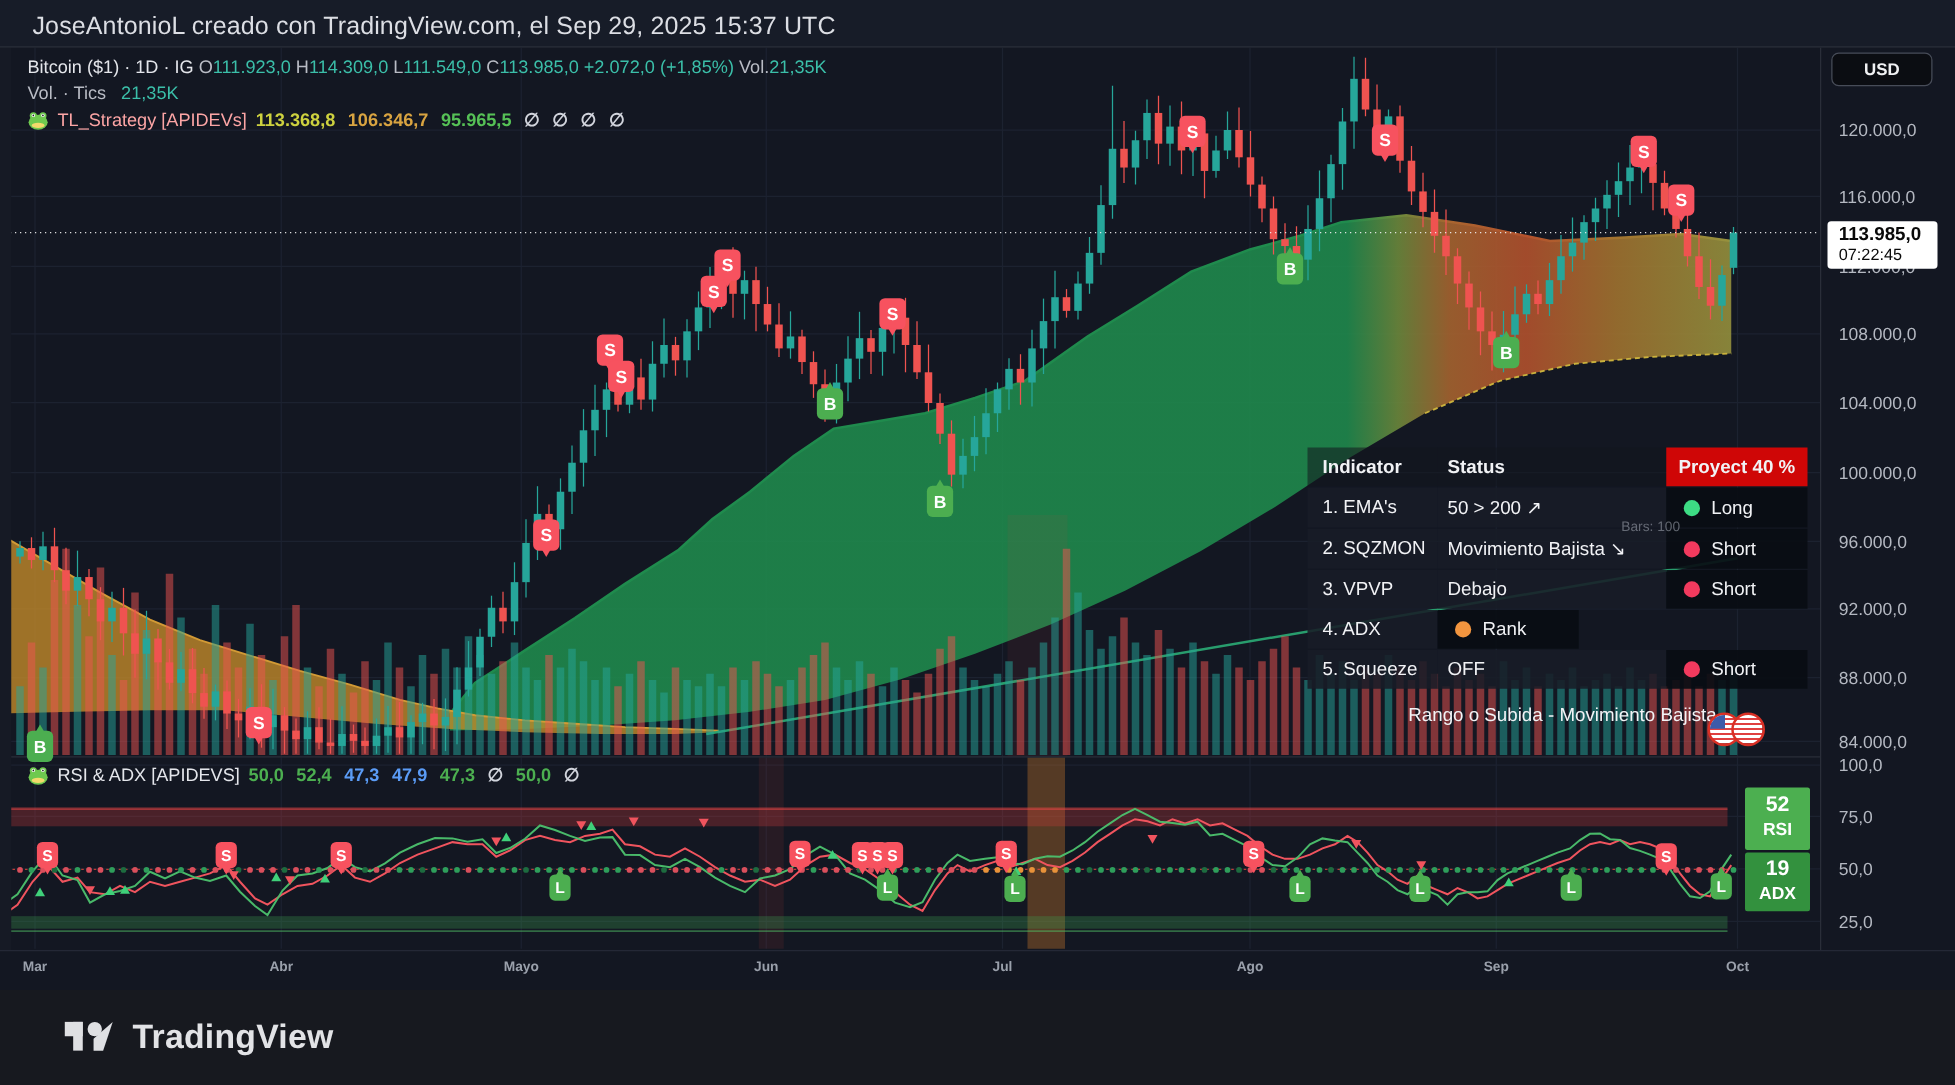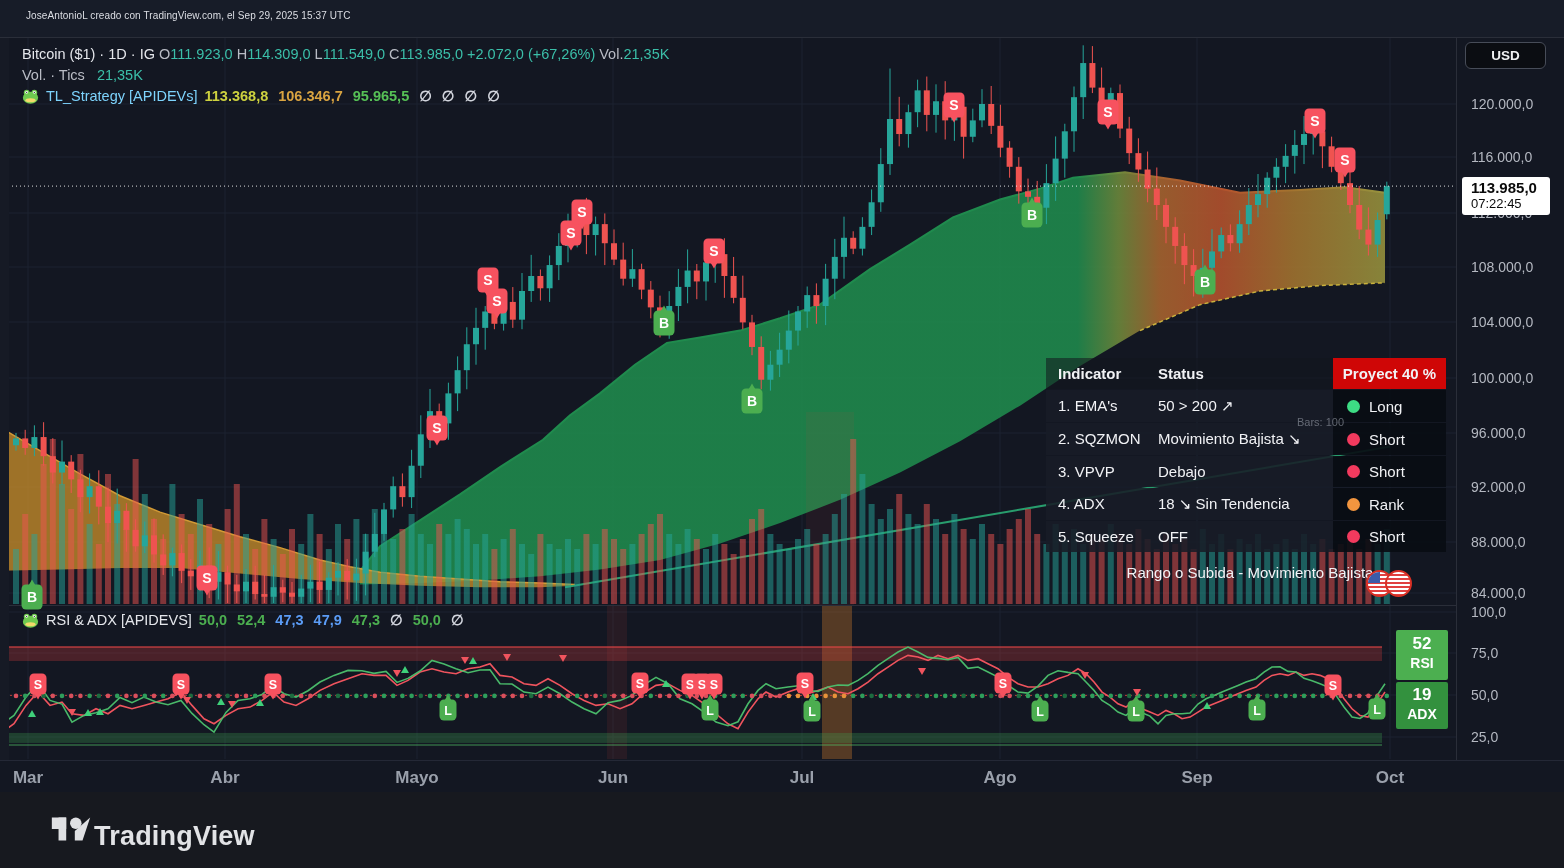--- a/index.html
+++ b/index.html
@@ -1,20 +1,20 @@
 <!DOCTYPE html>
 <html><head>
 <meta charset="utf-8">
 <style>
   * { margin:0; padding:0; box-sizing:border-box; }
   html,body { background:#0c0e14; }
   body { font-family:"Liberation Sans", sans-serif; }
   #app { position:relative; width:1564px; height:868px; background:#131722; overflow:hidden; }
   .topbar { position:absolute; left:0; top:0; width:1564px; height:38px; background:#171c28; border-bottom:1px solid #2a2e39; z-index:6; }
-  .topbar .t { position:absolute; left:26px; top:10px; font-size:10px; color:#dcdee4; letter-spacing:.1px; }
+  .topbar .t { position:absolute; left:26px; top:10px; font-size:20px; color:#dcdee4; letter-spacing:.1px; }
   #chart-svg { position:absolute; left:0; top:38px; z-index:1; }
   .overlay { position:absolute; z-index:3; }
   .legend1 { left:22px; top:46px; font-size:14.5px; white-space:nowrap; }
   .legend2 { left:22px; top:67px; font-size:14.5px; }
   .legend3 { left:22px; top:88px; font-size:14.5px; display:flex; align-items:center; gap:7px; }
   .lbl { color:#b9bcc5; }
   .val { color:#3bbfa9; }
   .leg-vals span { margin-right:10px; font-weight:bold; }
   .rsi-legend { left:22px; top:612px; font-size:14.5px; display:flex; align-items:center; gap:7px; z-index:3; }
   .frog { width:17px; height:15px; display:inline-block; }
@@ -41,24 +41,24 @@
   .price-box { position:absolute; left:5px; top:139px; width:88px; height:38px; background:#ffffff; border-radius:3px; color:#0a0a0a; padding:2px 0 0 9px; z-index:2; }
   .price-box .p { font-size:15px; font-weight:bold; }
   .price-box .cd { font-size:13px; }
   .rsi-badge,.adx-badge { position:absolute; width:52px; text-align:center; color:#fff; font-weight:bold; z-index:4; border-radius:2px; }
   .rsi-badge { left:1396px; top:630px; height:50px; background:#4caf50; padding-top:4px; }
   .adx-badge { left:1396px; top:682px; height:47px; background:#33913e; padding-top:3px; }
   .badge-num { font-size:17px; line-height:20px; }
   .badge-lab { font-size:14px; line-height:18px; }
   
   .time-axis { position:absolute; left:0; top:760px; width:1564px; height:32px; background:#131722; border-top:1px solid #242836; z-index:4; }
-  .month { position:absolute; top:7px; transform:translateX(-50%); color:#9aa0ab; font-size:17px; font-weight:bold; }
+  .month { position:absolute; top:7px; transform:translateX(-50%); color:#9aa0ab; font-size:11px; font-weight:bold; }
   
   .logo-bar { position:absolute; left:0; top:792px; width:1564px; height:76px; background:#17191f; z-index:6; }
-  .logo-wrap { position:absolute; left:48px; top:14px; display:flex; align-items:flex-end; }
+  .logo-wrap { position:absolute; left:48px; top:14px; display:flex; align-items:center; gap:12px; }
   .logo-text { color:#e2e3e6; font-size:27px; font-weight:bold; letter-spacing:.2px; }
   .left-strip { position:absolute; left:0; top:38px; width:9px; height:722px; background:#161a25; z-index:2; }
 </style>
 </head>
 <body>
 <div id="app">
 
   <div class="topbar">
     <div class="t">JoseAntonioL creado con TradingView.com, el Sep 29, 2025 15:37 UTC</div>
   </div>
@@ -919,39 +919,39 @@
         <text x="1377" y="675.5" text-anchor="middle" fill="#fff" font-size="12.5" font-weight="bold" font-family="&quot;Liberation Sans&quot;, sans-serif">L</text>
       </g>
     </svg>
 
   <div class="overlay legend1">
     <span class="lbl" style="color:#e4e6eb">Bitcoin ($1) · 1D · IG</span>
     <span class="lbl">O</span><span class="val">111.923,0</span>
     <span class="lbl">H</span><span class="val">114.309,0</span>
     <span class="lbl">L</span><span class="val">111.549,0</span>
     <span class="lbl">C</span><span class="val">113.985,0</span>
-    <span class="val">+2.072,0 (+67,26%)</span>
+    <span class="val">+2.072,0 (+1,85%)</span>
     <span class="lbl">Vol.</span><span class="val">21,35K</span>
   </div>
   <div class="overlay legend2">
     <span class="lbl">Vol. · Tics</span>
     <span class="val" style="margin-left:8px">21,35K</span>
   </div>
   <div class="overlay legend3">
     <svg class="frog" viewBox="0 0 20 17">
       <ellipse cx="10" cy="10" rx="9" ry="7" fill="#6ec94f"></ellipse>
       <circle cx="5.5" cy="4" r="3.4" fill="#6ec94f"></circle>
         <circle cx="14.5" cy="4" r="3.4" fill="#6ec94f"></circle>
       <circle cx="5.5" cy="3.6" r="1.6" fill="#fff"></circle>
         <circle cx="14.5" cy="3.6" r="1.6" fill="#fff"></circle>
       <circle cx="5.5" cy="3.6" r="0.8" fill="#222"></circle>
         <circle cx="14.5" cy="3.6" r="0.8" fill="#222"></circle>
       <ellipse cx="10" cy="13" rx="6" ry="2.4" fill="#f3d96b"></ellipse>
     </svg>
-    <span style="color:#7dd3fc">TL_Strategy [APIDEVs]</span>
+    <span style="color:#fca5a5">TL_Strategy [APIDEVs]</span>
     <span class="leg-vals" id="strategy-values"><span style="color: rgb(205, 209, 63);">113.368,8</span><span style="color: rgb(217, 164, 65);">106.346,7</span><span style="color: rgb(86, 193, 86);">95.965,5</span><span style="color: rgb(209, 212, 220);">∅</span><span style="color: rgb(209, 212, 220);">∅</span><span style="color: rgb(209, 212, 220);">∅</span><span style="color: rgb(209, 212, 220);">∅</span></span>
   </div>
 
   <div class="overlay rsi-legend">
     <svg class="frog" viewBox="0 0 20 17">
       <ellipse cx="10" cy="10" rx="9" ry="7" fill="#6ec94f"></ellipse>
       <circle cx="5.5" cy="4" r="3.4" fill="#6ec94f"></circle>
         <circle cx="14.5" cy="4" r="3.4" fill="#6ec94f"></circle>
       <circle cx="5.5" cy="3.6" r="1.6" fill="#fff"></circle>
         <circle cx="14.5" cy="3.6" r="1.6" fill="#fff"></circle>
@@ -989,21 +989,20 @@
         <div class="sig-row">
           <div class="c1">3. VPVP</div>
           <div class="c2">Debajo</div>
           <div class="c3">
             <span class="dot" style="background: rgb(242, 58, 94);"></span>
             <span>Short</span>
           </div>
         </div>
         <div class="sig-row">
           <div class="c1">4. ADX</div>
-          <div class="c2">18 ↘ Sin Tendencia</div>
           <div class="c3">
             <span class="dot" style="background: rgb(242, 149, 63);"></span>
             <span>Rank</span>
           </div>
         </div>
         <div class="sig-row">
           <div class="c1">5. Squeeze</div>
           <div class="c2">OFF</div>
           <div class="c3">
             <span class="dot" style="background: rgb(242, 58, 94);"></span>

